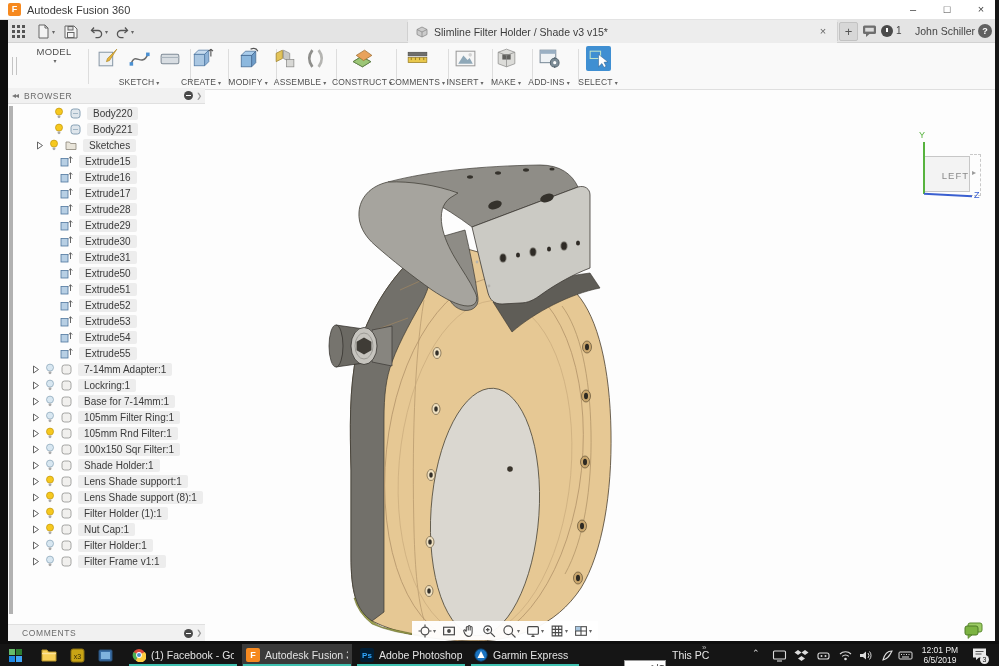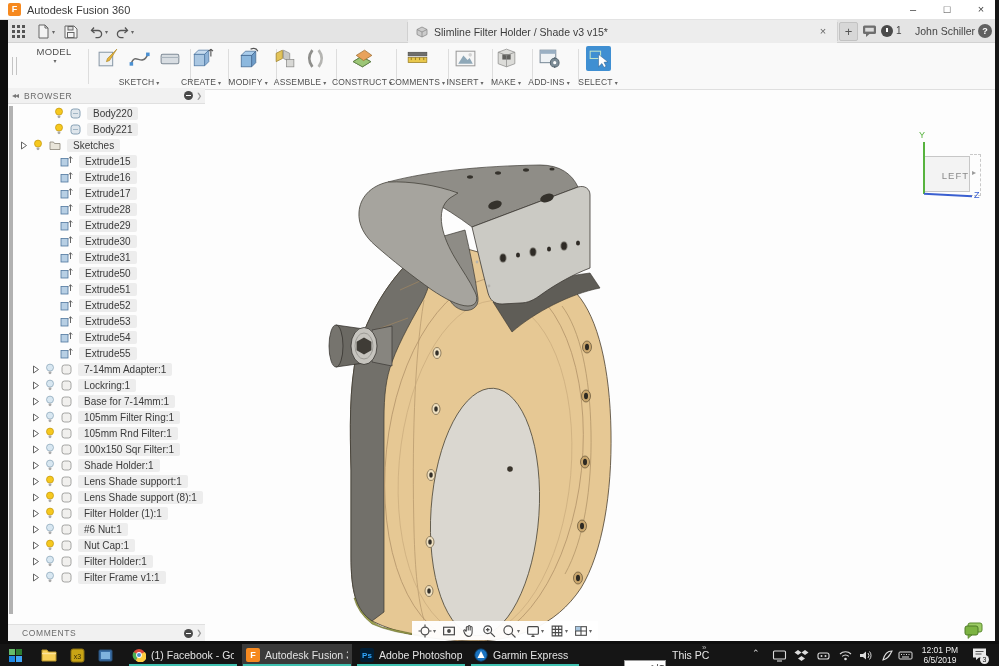--- a/index.html
+++ b/index.html
@@ -75,21 +75,21 @@
   .scrollstrip{position:absolute;left:1px;top:18px;width:4px;height:508px;background:#b2b2b2}
   .tree{position:absolute;left:0;top:17px;width:197px}
   .trow{height:16px;display:flex;align-items:center}
   .trow .arrowi{width:8px;margin-right:5px;display:inline-flex}
   .trow .bulb{width:10px;margin-right:6px;display:inline-flex}
   .bulb[data-state="on"] circle{fill:#f6c81e;stroke:#c79c10;stroke-width:.8}
   .bulb[data-state="off"] circle{fill:#d8e7f1;stroke:#8fa9bc;stroke-width:.8}
   .trow .nodeicon{margin-right:6px;display:inline-flex}
   .tlabel{font-size:10px;color:#3a3a3a;background:#ededed;border-radius:2px;padding:1px 6px;white-space:nowrap}
   .trow.bodyr{padding-left:46px}
-  .trow.skr{padding-left:12px}
+  .trow.skr{padding-left:28px}
   .trow.featr{padding-left:52px}
   .trow.compr{padding-left:24px}
   .commentsbar{left:8px;top:534px;width:197px;height:17px;background:#f1f1f1;border-top:1px solid #e0e0e0;
     display:flex;align-items:center}
   .commentsbar .htitle{font-size:8.5px;color:#6a6a6a;letter-spacing:.6px;margin-left:14px;flex:1}
 
   
   .navbar{left:412px;top:531px;height:19px;background:rgba(255,255,255,.95);display:flex;align-items:center;gap:2px;padding:0 4px}
   .nbtn{display:flex;align-items:center;padding:0 2px}
   .nbtn .caret{margin-left:1px}
@@ -825,39 +825,20 @@
                   <circle cx="5" cy="4.6" r="3.5"></circle>
                   <path d="M3.6,8.4 h2.8 v1.4 a1.4,1.4 0 0 1 -2.8,0 Z" fill="#a9a9a9"></path>
                 </svg>
             </span>
             <span class="nodeicon">
               <svg width="11" height="11" viewBox="0 0 11 11">
                   <rect x="1" y="1" width="9" height="9" rx="2.5" fill="#f1f0ee" stroke="#8f8f8d" stroke-width=".8"></rect>
                 </svg>
             </span>
             <span class="tlabel">Filter Holder (1):1</span>
-          </div>
-            <div class="trow compr">
-            <span class="arrowi">
-              <svg width="8" height="9" viewBox="0 0 8 9">
-                  <path d="M1.5,1 L6.5,4.5 L1.5,8 Z" fill="#fff" stroke="#555" stroke-width=".9"></path>
-                </svg>
-            </span>
-            <span class="bulb" data-state="off">
-              <svg width="10" height="12" viewBox="0 0 10 12">
-                  <circle cx="5" cy="4.6" r="3.5"></circle>
-                  <path d="M3.6,8.4 h2.8 v1.4 a1.4,1.4 0 0 1 -2.8,0 Z" fill="#a9a9a9"></path>
-                </svg>
-            </span>
-            <span class="nodeicon">
-              <svg width="11" height="11" viewBox="0 0 11 11">
-                  <rect x="1" y="1" width="9" height="9" rx="2.5" fill="#f1f0ee" stroke="#8f8f8d" stroke-width=".8"></rect>
-                </svg>
-            </span>
-            <span class="tlabel">#6 Nut:1</span>
           </div>
             <div class="trow compr">
             <span class="arrowi">
               <svg width="8" height="9" viewBox="0 0 8 9">
                   <path d="M1.5,1 L6.5,4.5 L1.5,8 Z" fill="#fff" stroke="#555" stroke-width=".9"></path>
                 </svg>
             </span>
             <span class="bulb" data-state="on">
               <svg width="10" height="12" viewBox="0 0 10 12">
                   <circle cx="5" cy="4.6" r="3.5"></circle>

